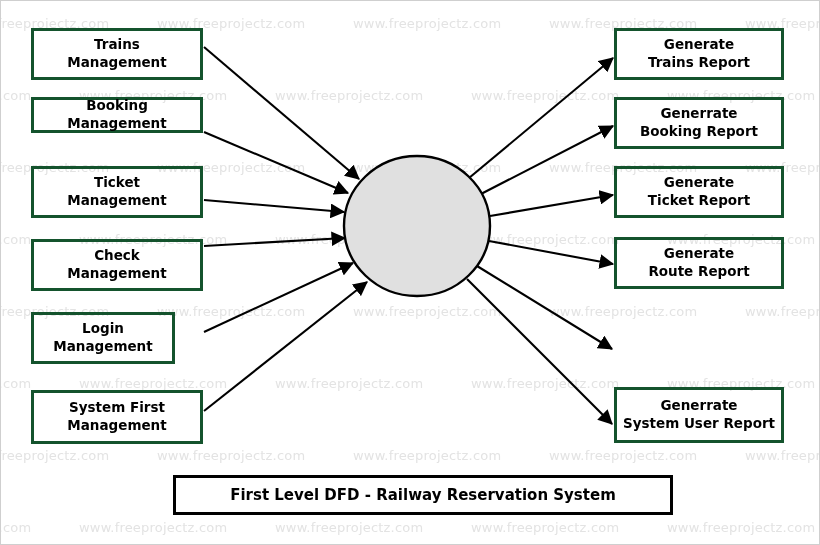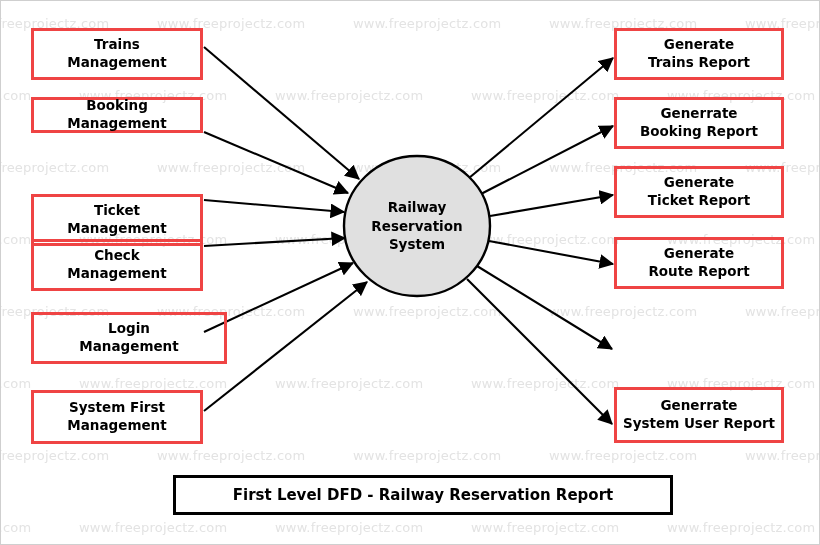--- a/index.html
+++ b/index.html
@@ -50,21 +50,21 @@
   #nodes {
     position: absolute;
     left: 0; top: 0;
     width: 820px;
     height: 545px;
     z-index: 3;
   }
   .node {
     position: absolute;
     box-sizing: border-box;
-    border: 3px solid #ef4444;
+    border: 3px solid #14532d;
     background: transparent;
     display: flex;
     align-items: center;
     justify-content: center;
     text-align: center;
   }
   .node .label {
     font-family: "DejaVu Sans", sans-serif;
     font-size: 13.5px;
     font-weight: bold;
@@ -176,47 +176,42 @@
       <line x1="488" y1="240" x2="612" y2="263"></line>
       <line x1="476" y1="265" x2="611" y2="348"></line>
       <line x1="466" y1="278" x2="611" y2="423"></line>
     </g>
 
     <ellipse id="process-ellipse" cx="416" cy="225" rx="73" ry="70" stroke-width="2.4" fill="#e0e0e0" stroke="#000000"></ellipse>
   </svg>
 
   <div id="nodes">
 
-    <div class="process" id="process-label-wrap" style="left: 343px; top: 155px; width: 146px; height: 140px;">
-      <span class="label">Railway
-Reservation
-System</span>
-    </div>
 
     <div class="caption" id="caption-box" style="left: 172px; top: 474px; width: 500px; height: 40px;">
-      <span class="label">First Level DFD - Railway Reservation Report</span>
+      <span class="label">First Level DFD - Railway Reservation System</span>
     </div>
 
   <div class="node" style="left: 30px; top: 27px; width: 172px; height: 52px;">
         <span class="label">Trains
 Management</span>
       </div>
       <div class="node" style="left: 30px; top: 96px; width: 172px; height: 36px;">
         <span class="label">Booking
 Management</span>
       </div>
-      <div class="node" style="left: 30px; top: 165px; width: 172px; height: 52px; margin-top: 28px;">
+      <div class="node" style="left: 30px; top: 165px; width: 172px; height: 52px;">
         <span class="label">Ticket
 Management</span>
       </div>
       <div class="node" style="left: 30px; top: 238px; width: 172px; height: 52px;">
         <span class="label">Check
 Management</span>
       </div>
-      <div class="node" style="left: 30px; top: 311px; width: 196px; height: 52px;">
+      <div class="node" style="left: 30px; top: 311px; width: 144px; height: 52px;">
         <span class="label">Login
 Management</span>
       </div>
       <div class="node" style="left: 30px; top: 389px; width: 172px; height: 54px;">
         <span class="label">System First
 Management</span>
       </div>
       <div class="node" style="left: 613px; top: 27px; width: 170px; height: 52px;">
         <span class="label">Generate
 Trains Report</span>

